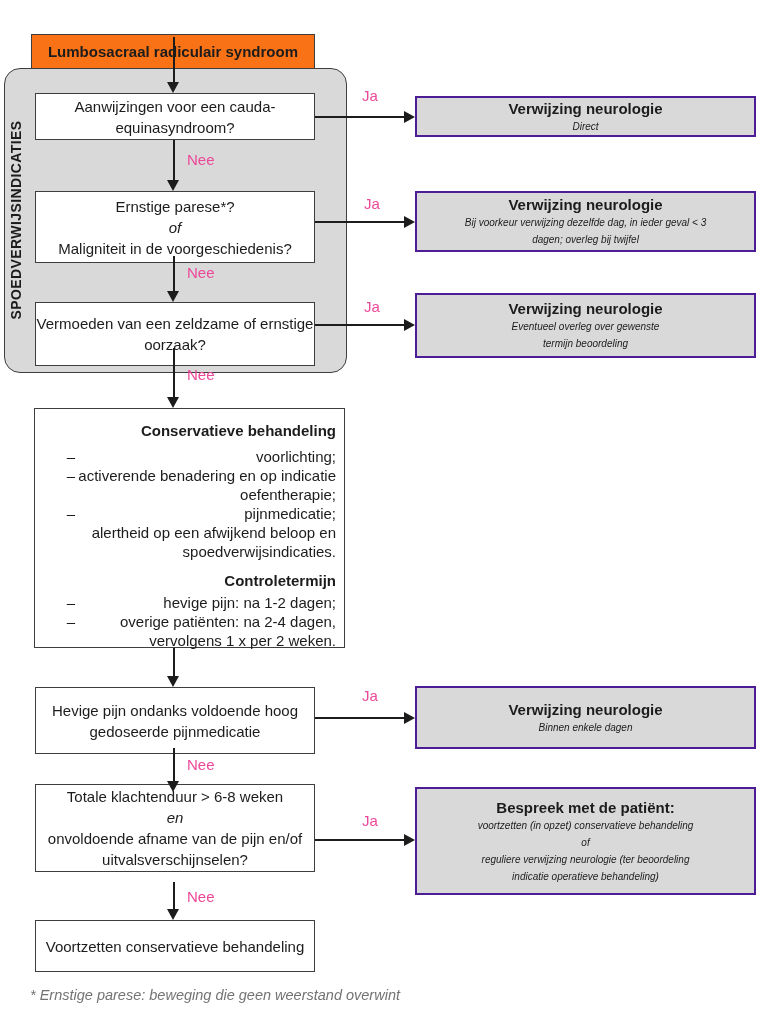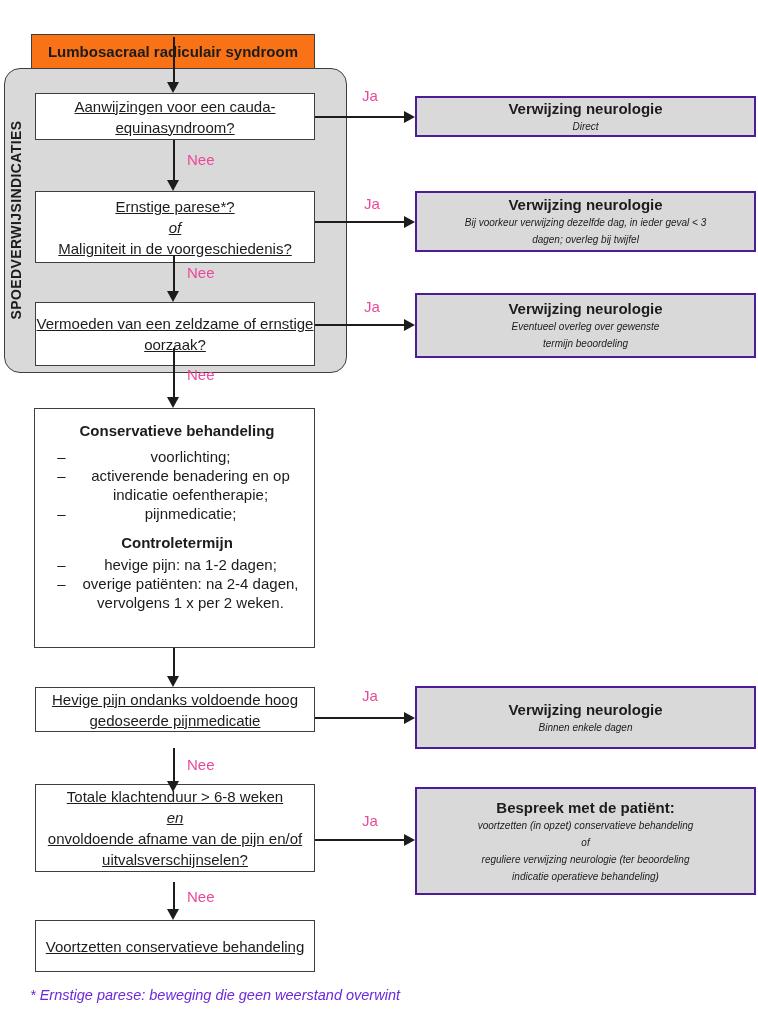--- a/index.html
+++ b/index.html
@@ -5,21 +5,21 @@
   html,body { margin:0; padding:0; background:#ffffff; }
   .canvas {
     position:relative; width:758px; height:1013px; background:#ffffff;
     font-family:"Liberation Sans", sans-serif; color:#1c1c1c; overflow:hidden;
   }
   .box {
     position:absolute; box-sizing:border-box;
     display:flex; flex-direction:column; align-items:center; justify-content:center;
     text-align:center; font-size:15px; line-height:21px;
   }
-  .white-box { background:#ffffff; border:1.6px solid #3e3e3e;text-decoration:underline; }
+  .white-box { background:#ffffff; border:1.6px solid #3e3e3e; }
   .gray-box  { background:#d9d9d9; border:2px solid #4c1d95; }
   .start-box { background:#f97316; border:1.7px solid #3e3e3e; font-weight:bold;margin-top:32px; }
   .panel {
     position:absolute; left:4px; top:68px; width:343px; height:305px;
     background:#d9d9d9; border:1.7px solid #3e3e3e; border-radius:16px; box-sizing:border-box;
   }
   .panel-label {
     position:absolute; left:-134px; top:209px; width:300px; height:22px;
     transform:rotate(-90deg); text-align:center; line-height:22px;
     font-weight:bold; font-size:14px; letter-spacing:0.4px; color:#1c1c1c;
@@ -34,31 +34,31 @@
     border-top:11px solid #1c1c1c;
   }
   .hline { position:absolute; height:2px; background:#1c1c1c; left:315px; width:89px; }
   .head-right {
     position:absolute; left:404px; width:0; height:0;
     border-top:6px solid transparent; border-bottom:6px solid transparent;
     border-left:11px solid #1c1c1c;
   }
   .edge-label { position:absolute; font-size:15px; line-height:16px; color:#ec4899; }
   .treat-box {
-    position:absolute; left:34px; top:408px; width:281px; height:240px;
+    position:absolute; left:34px; top:408px; width:311px; height:240px;
     background:#ffffff; border:1.6px solid #3e3e3e; box-sizing:border-box;
-    padding:12px 8px 0 13px; font-size:15px; line-height:19px; text-align:center;
+    padding:12px 8px 0 13px; font-size:15px; line-height:19px; text-align:right;
   }
   .treat-h { font-weight:bold; margin:0 0 7px 0; }
   .treat-h2 { font-weight:bold; margin:10px 0 3px 0; }
   .bullet-row { display:flex; }
   .bullet-dash { width:27px; flex:0 0 27px; }
   .bullet-text { flex:1; }
   .footnote {
-    position:absolute; left:30px; top:987px; font-style:italic; font-size:14.5px; color:#6d28d9;
+    position:absolute; left:30px; top:987px; font-style:italic; font-size:14.5px; color:#737373;
   }
 </style>
 </head>
 <body>
 
 <div class="canvas">
 
   <div class="box start-box" style="left:31px; top:2px; width:284px; height:35px;">
     <span>Lumbosacraal radiculair syndroom</span>
   </div>
@@ -91,33 +91,34 @@
     <div class="bullet-row">
       <span class="bullet-dash">–</span>
       <span class="bullet-text">activerende benadering en op indicatie oefentherapie;</span>
     </div>
     <div class="bullet-row">
       <span class="bullet-dash">–</span>
       <span class="bullet-text">pijnmedicatie;</span>
     </div>
     <div class="bullet-row">
       <span class="bullet-dash"></span>
+      <span class="bullet-text">alertheid op een afwijkend beloop en spoedverwijsindicaties.</span>
     </div>
     <div class="treat-h2">Controletermijn</div>
     <div class="bullet-row">
       <span class="bullet-dash">–</span>
       <span class="bullet-text">hevige pijn: na 1-2 dagen;</span>
     </div>
     <div class="bullet-row">
       <span class="bullet-dash">–</span>
       <span class="bullet-text">overige patiënten: na 2-4 dagen, vervolgens 1 x per 2 weken.</span>
     </div>
   </div>
 
-  <div class="box white-box" style="left:35px; top:687px; width:280px; height:45px;">
+  <div class="box white-box" style="left:35px; top:687px; width:280px; height:67px;">
     <span>Hevige pijn ondanks voldoende hoog</span>
     <span>gedoseerde pijnmedicatie</span>
   </div>
 
   <div class="box white-box" style="left:35px; top:784px; width:280px; height:88px;">
     <span>Totale klachtenduur &gt; 6-8 weken</span>
     <span class="it">en</span>
     <span>onvoldoende afname van de pijn en/of</span>
     <span>uitvalsverschijnselen?</span>
   </div>

